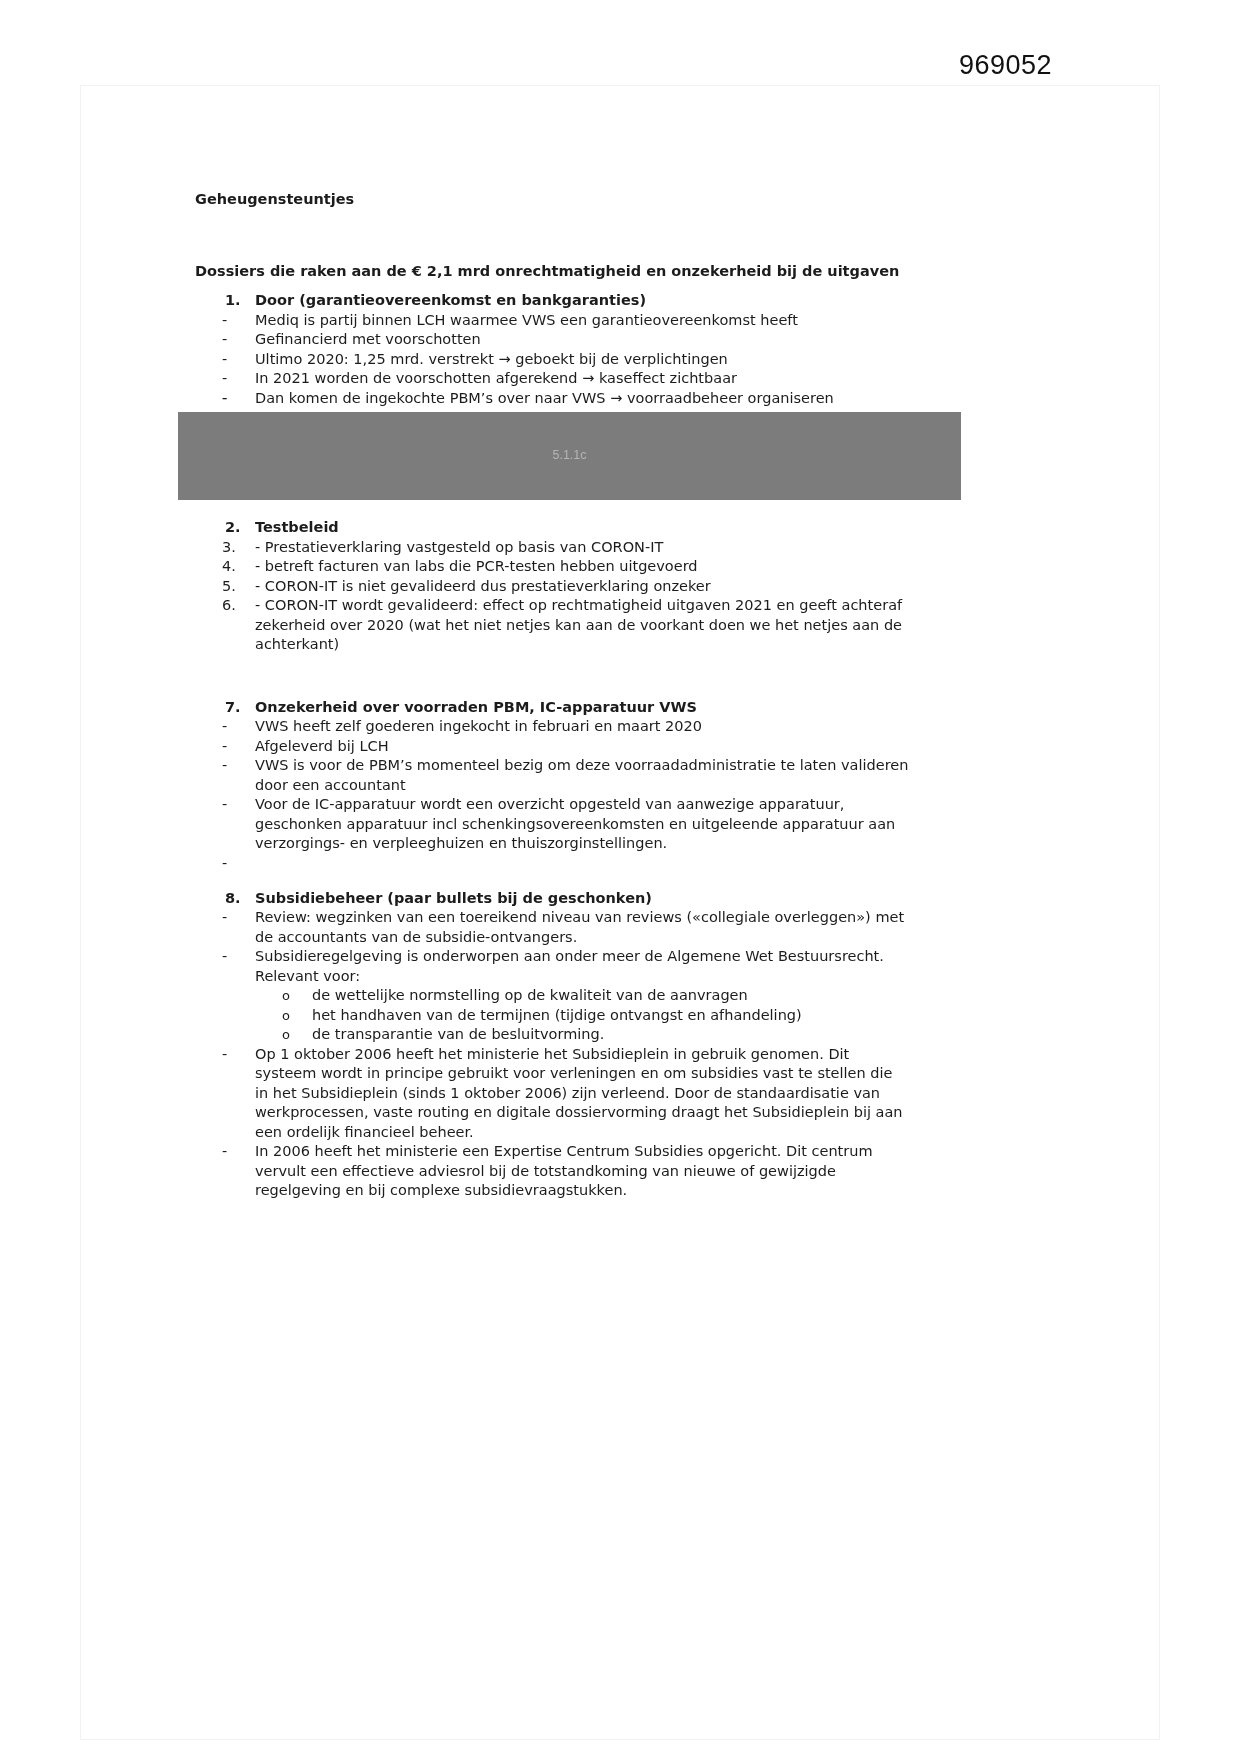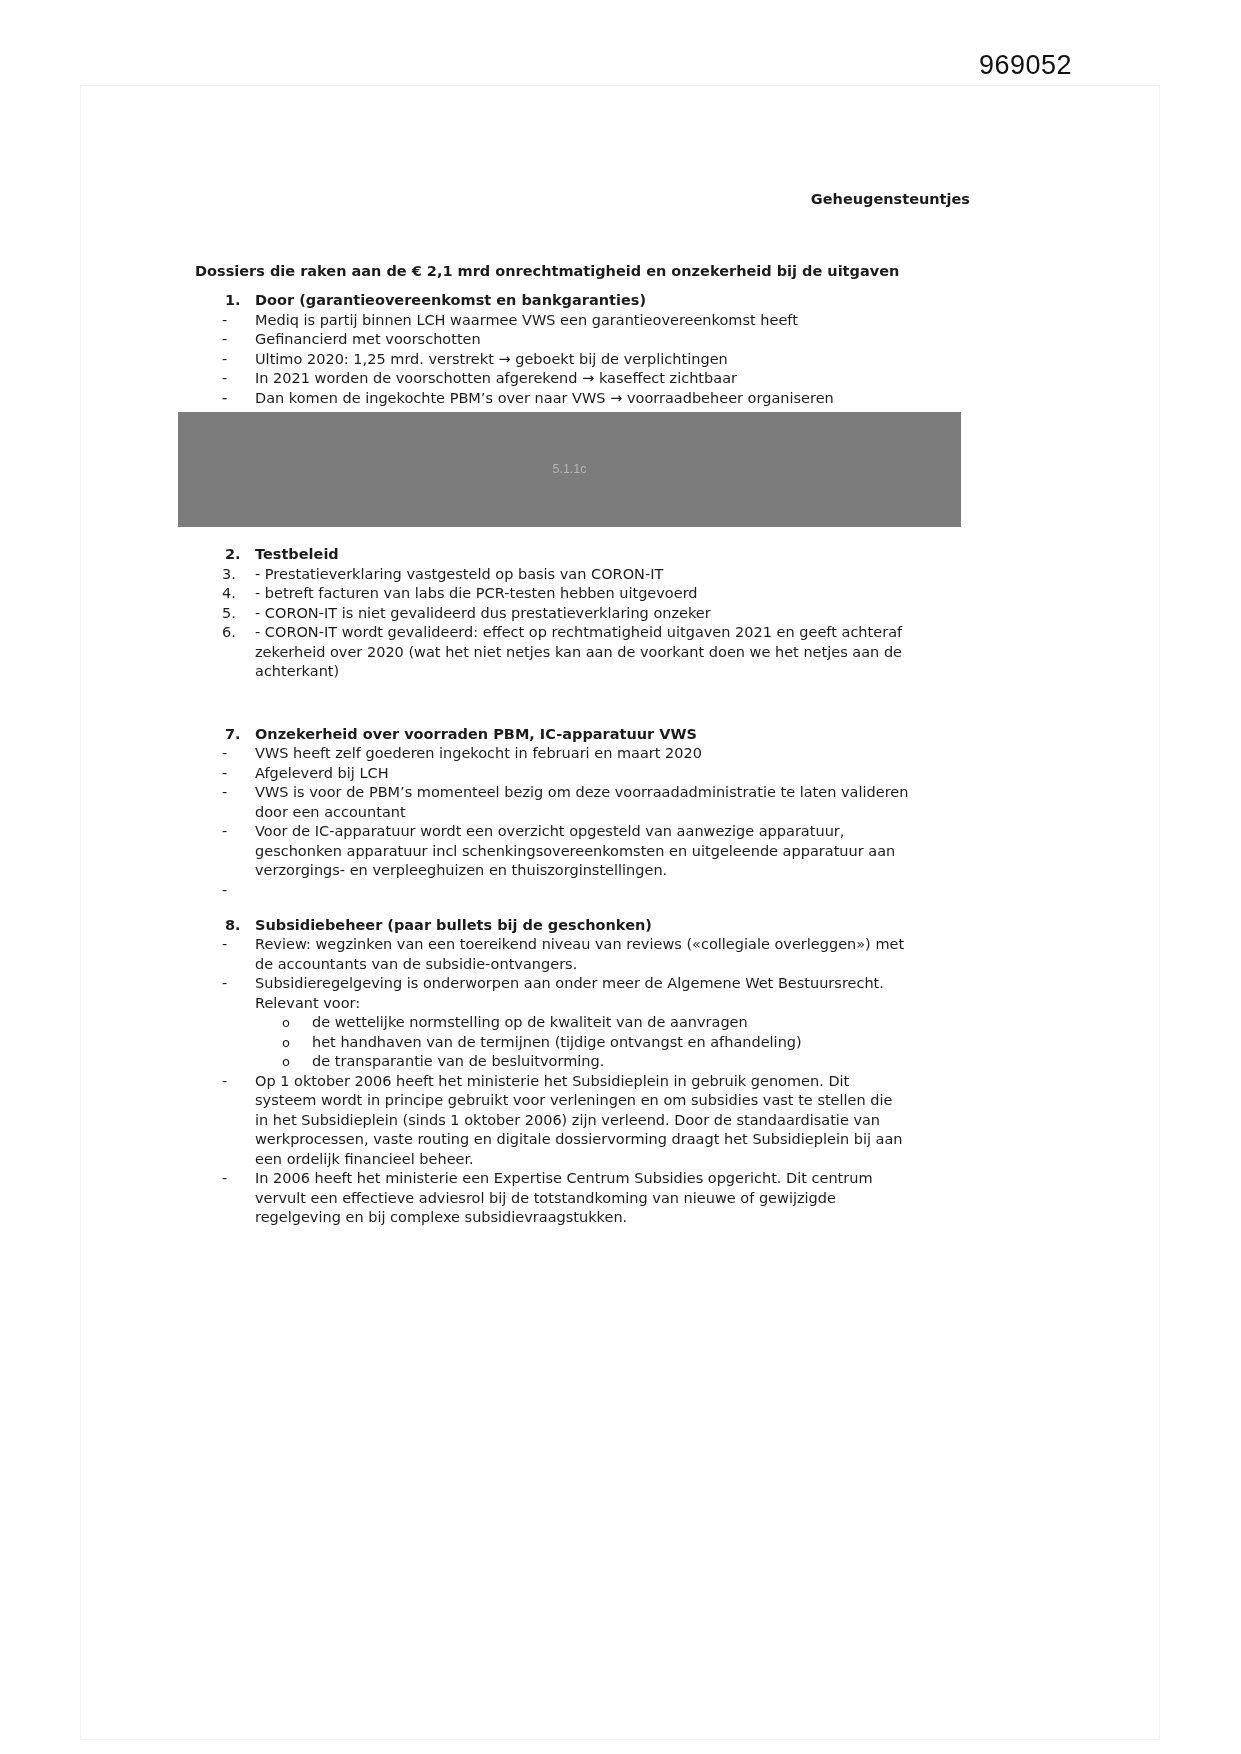--- a/index.html
+++ b/index.html
@@ -18,34 +18,34 @@
   .scan-edge {
     position: absolute;
     left: 80px; top: 85px;
     width: 1080px; height: 1655px;
     border: 1px solid #f2f2f2;
     pointer-events: none;
   }
   .doc-number {
     position: absolute;
     top: 50px;
-    right: 169px;
+    right: 189px;
     font-family: "Liberation Sans", sans-serif;
     font-size: 27px;
     line-height: 30px;
     color: #111111;
     letter-spacing: 0.5px;
   }
   .content {
     position: absolute;
     left: 195px;
     top: 190px;
     width: 775px;
   }
-  .title { font-weight: bold; white-space: nowrap; text-align: right; }
+  .title { font-weight: bold; white-space: nowrap; }
   .heading { font-weight: bold; white-space: nowrap; margin-top: 52px; }
   .num-title {
     position: relative;
     padding-left: 60px;
     font-weight: bold;
   }
   .num-title .num { position: absolute; left: 30px; }
   .mt10 { margin-top: 10px; }
   .mt18 { margin-top: 18px; }
   .mt43 { margin-top: 43px; }
@@ -60,21 +60,21 @@
     position: relative;
     padding-left: 117px;
     width: 715px;
   }
   .sub-bullet > .marker { position: absolute; left: 87px; font-size: 13px; }
   .bold-text { font-weight: normal; }
   .redaction {
     margin-left: -17px;
     margin-top: 4px;
     width: 783px;
-    height: 115px;
+    height: 88px;
     background: #7c7c7c;
     display: flex;
     align-items: center;
     justify-content: center;
   }
   .redaction-label {
     color: #b5b5b5;
     font-family: "Liberation Sans", sans-serif;
     font-size: 12.5px;
   }

